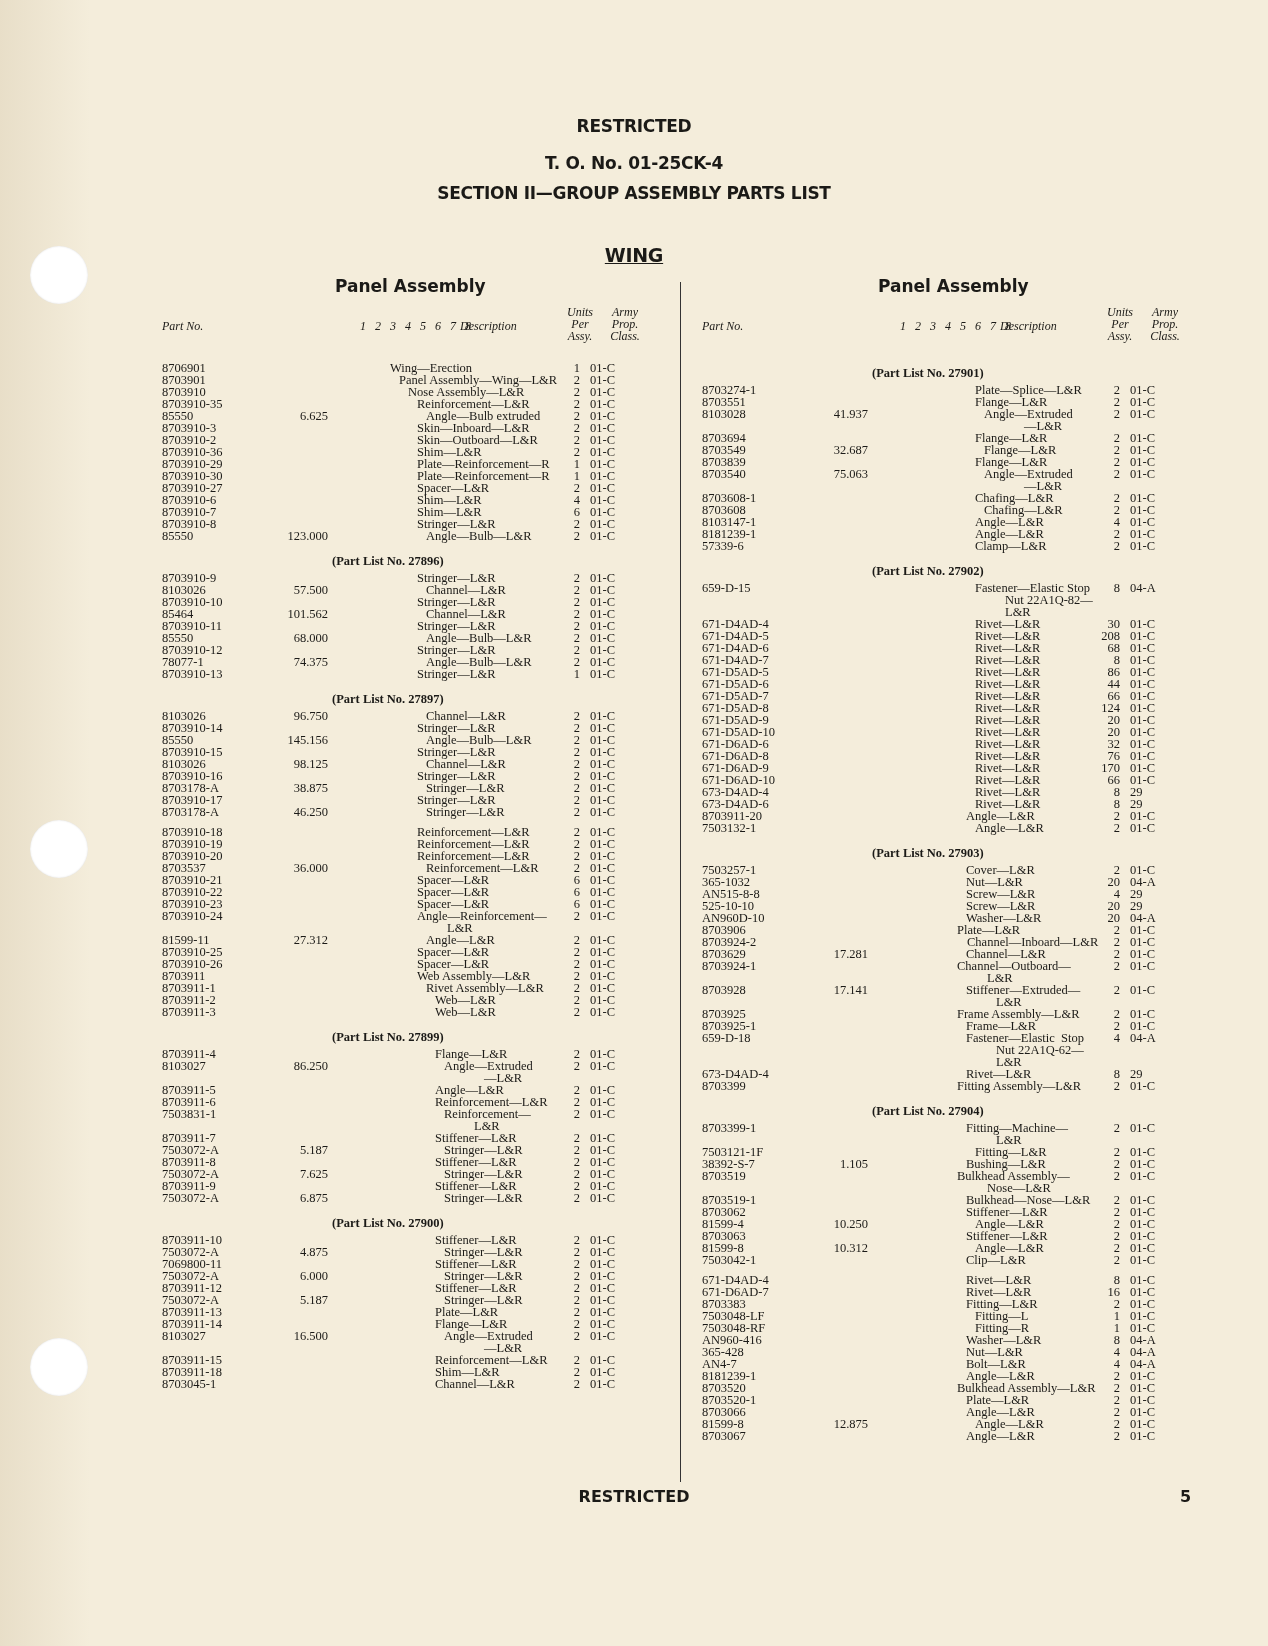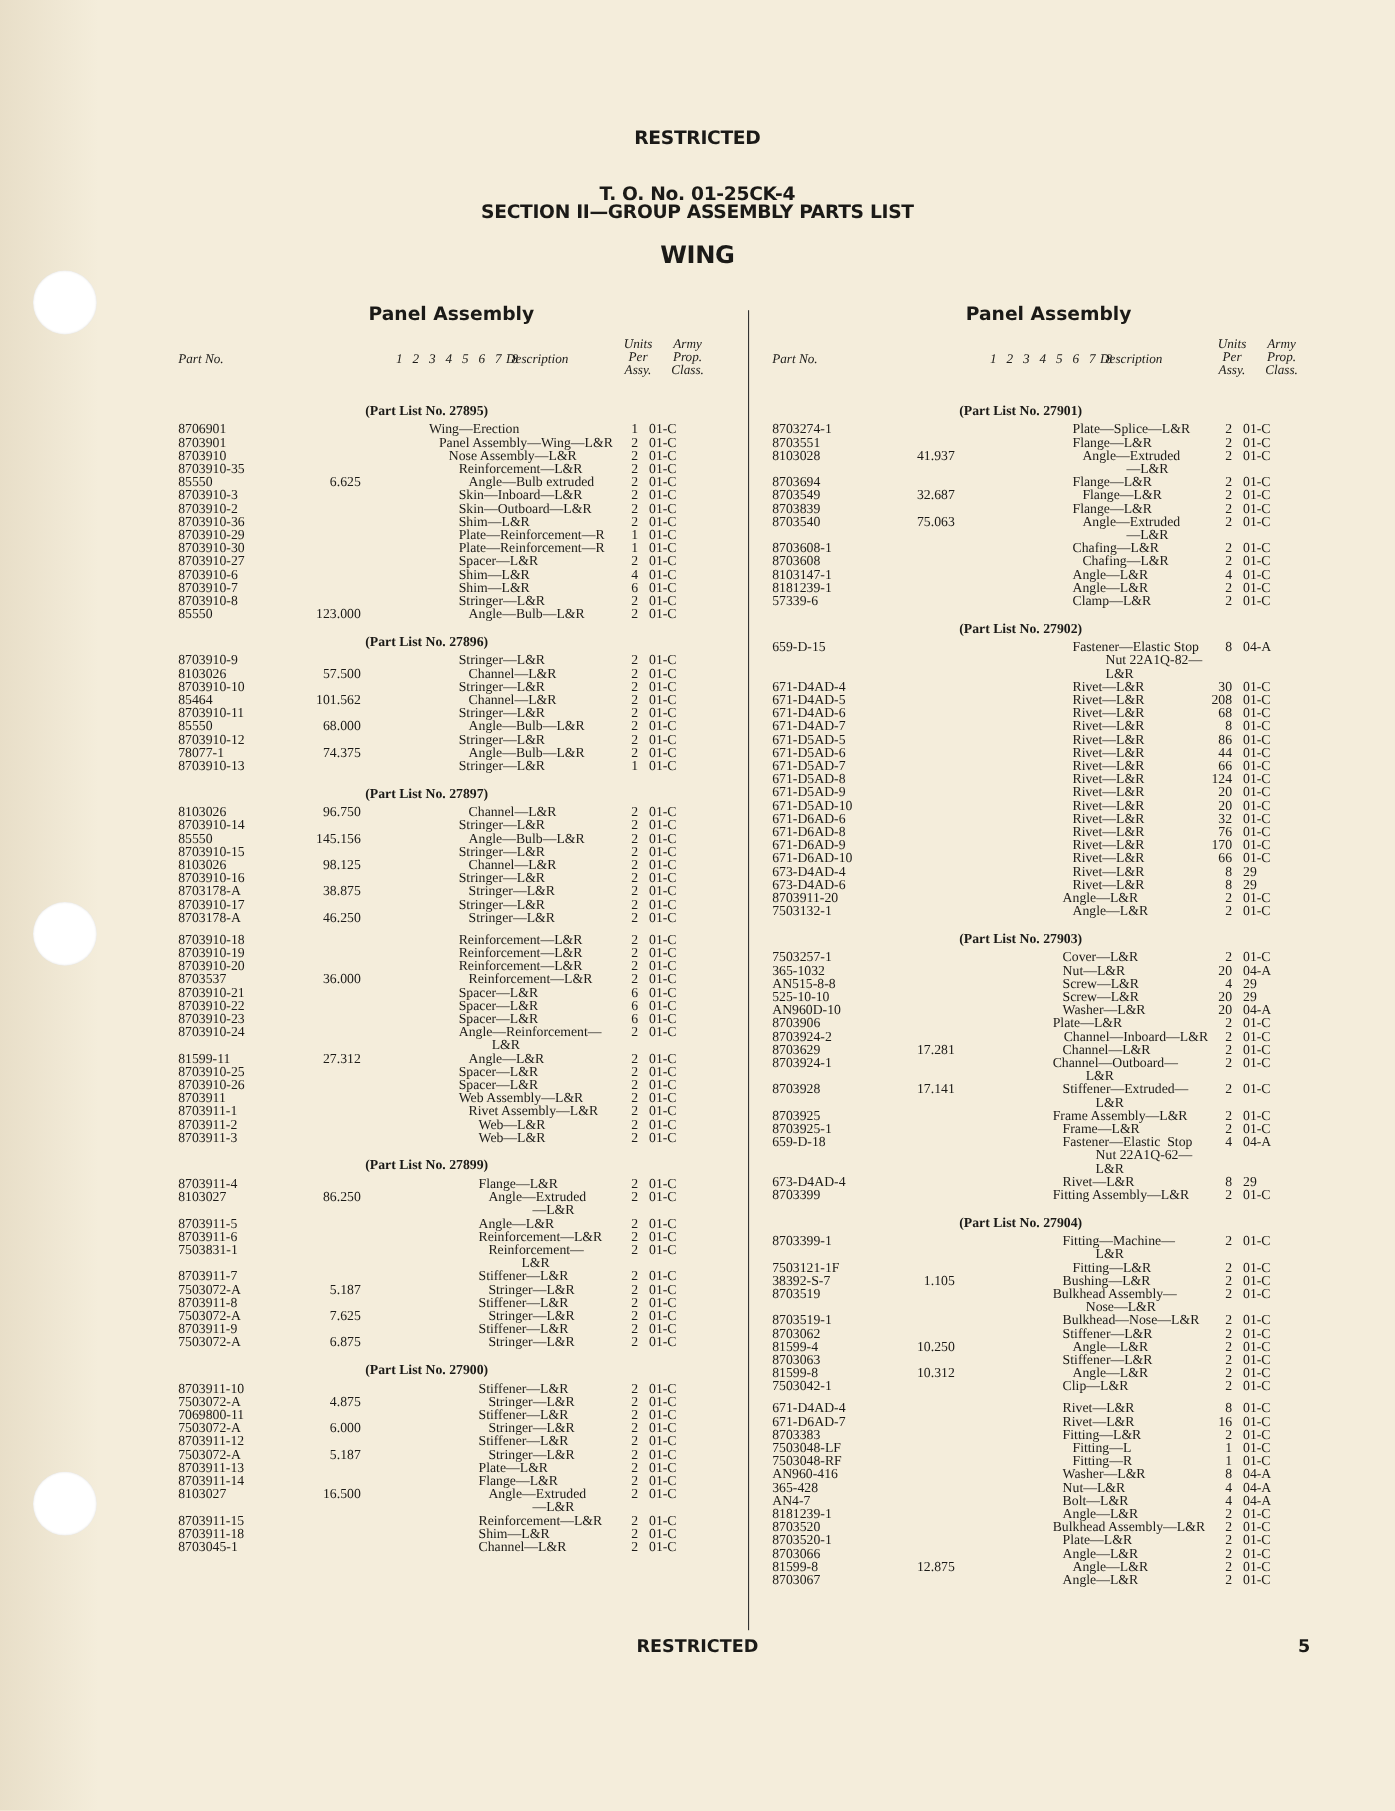--- a/index.html
+++ b/index.html
@@ -17,23 +17,23 @@
   }
   .hole {
     position: absolute; left: 30px; width: 58px; height: 58px; border-radius: 50%;
     background: #ffffff; box-shadow: inset 0 0 2px rgba(0,0,0,0.15);
   }
   .hdr {
     position: absolute; left: 0; width: 1268px; text-align: center;
     font-family: "DejaVu Sans", sans-serif; font-weight: bold; letter-spacing: -0.3px;
   }
   .hdr-restricted { top: 116px; font-size: 17px; }
-  .hdr-to { top: 167px; font-size: 17px; }
+  .hdr-to { top: 153px; font-size: 17px; }
   .hdr-section { top: 183px; font-size: 17px; }
-  .hdr-wing { top: 220px; font-size: 22px; }
+  .hdr-wing { top: 244px; font-size: 19px; text-decoration: underline; }
   .col {
     position: absolute; top: 276px;
   }
   .col-left { left: 160px; width: 500px; }
   .col-right { left: 700px; width: 500px; }
   .divider {
     position: absolute; left: 680px; top: 282px; width: 1px; height: 1200px; background: #333;
   }
   .panel-title {
     position: absolute; top: 0; font-family: "DejaVu Sans", sans-serif; font-weight: bold; font-size: 17px;
@@ -101,21 +101,20 @@
       <div>Assy.</div>
     </span>
     <span class="h-class">
       <div>Army</div>
       <div>Prop.</div>
       <div>Class.</div>
     </span>
   </div>
   <div class="rows">
       <div class="group">
-        <div class="group-title">(Part List No. 27895)</div>
         <div class="row">
           <span class="part">8706901</span>
           <span class="len"></span>
           <span class="desc" style="left: 230px;">Wing—Erection</span>
           <span class="units">1</span>
           <span class="cls">01-C</span>
         </div>
         <div class="row">
           <span class="part">8703901</span>
           <span class="len"></span>

